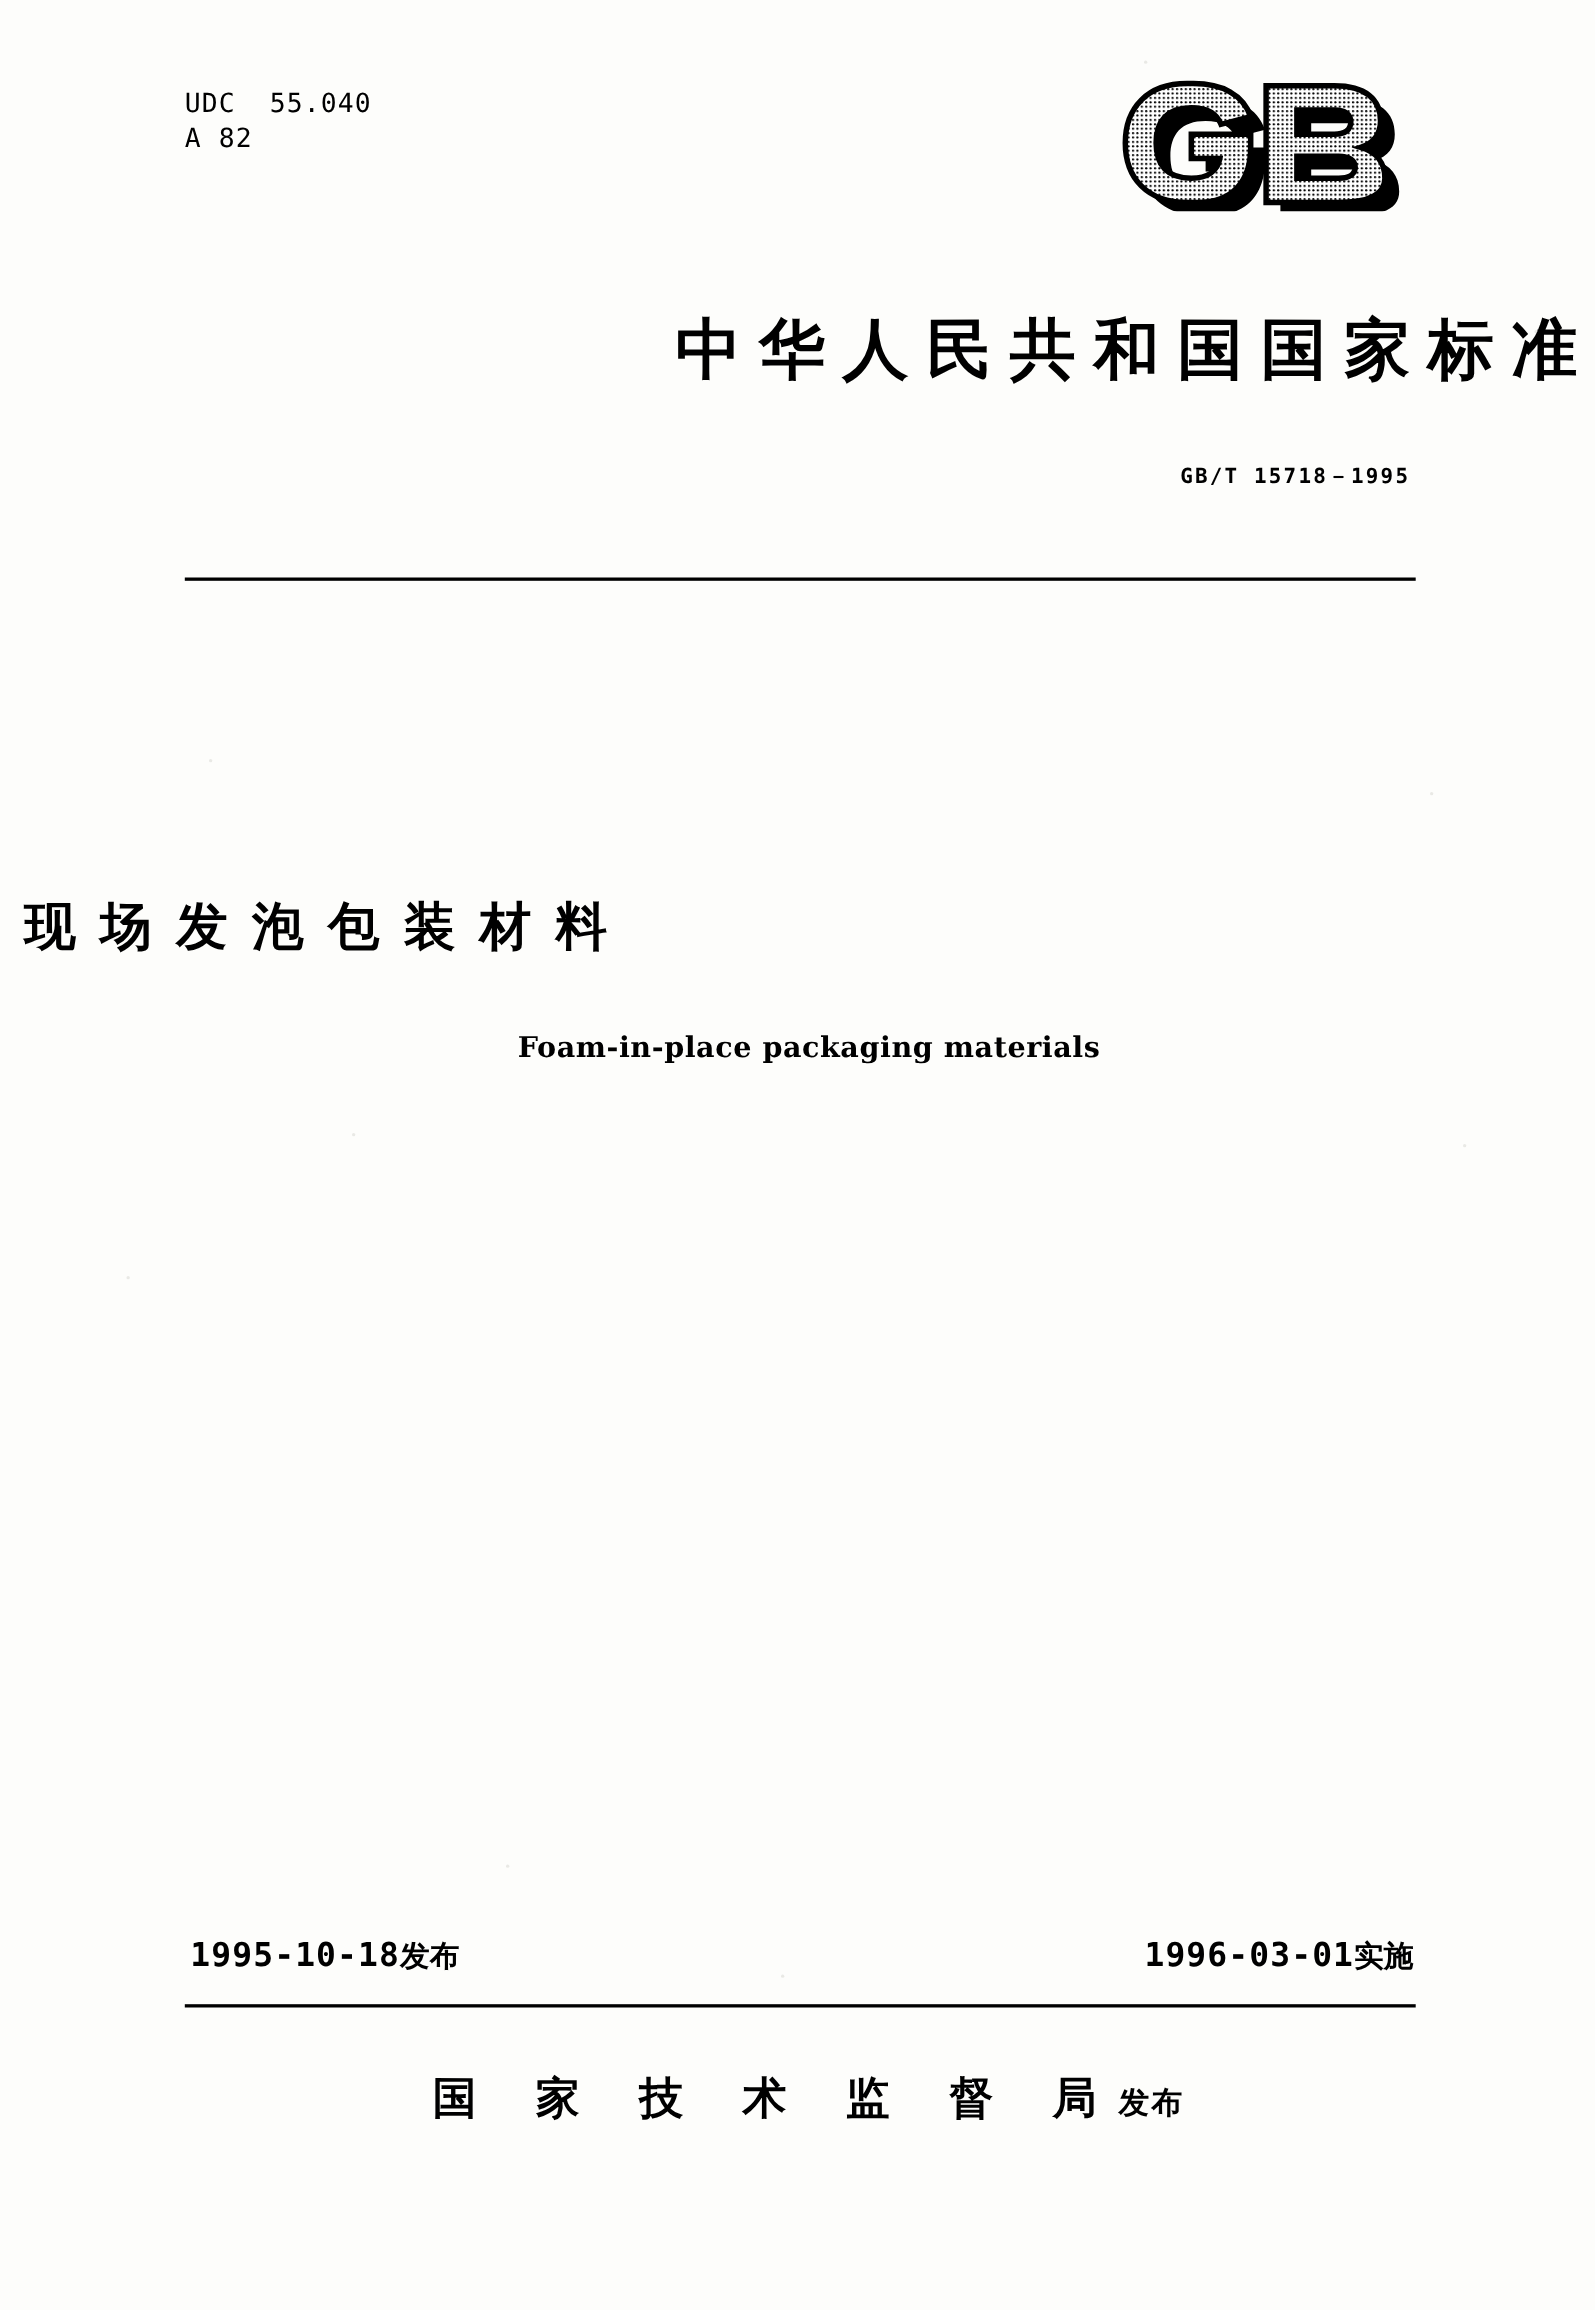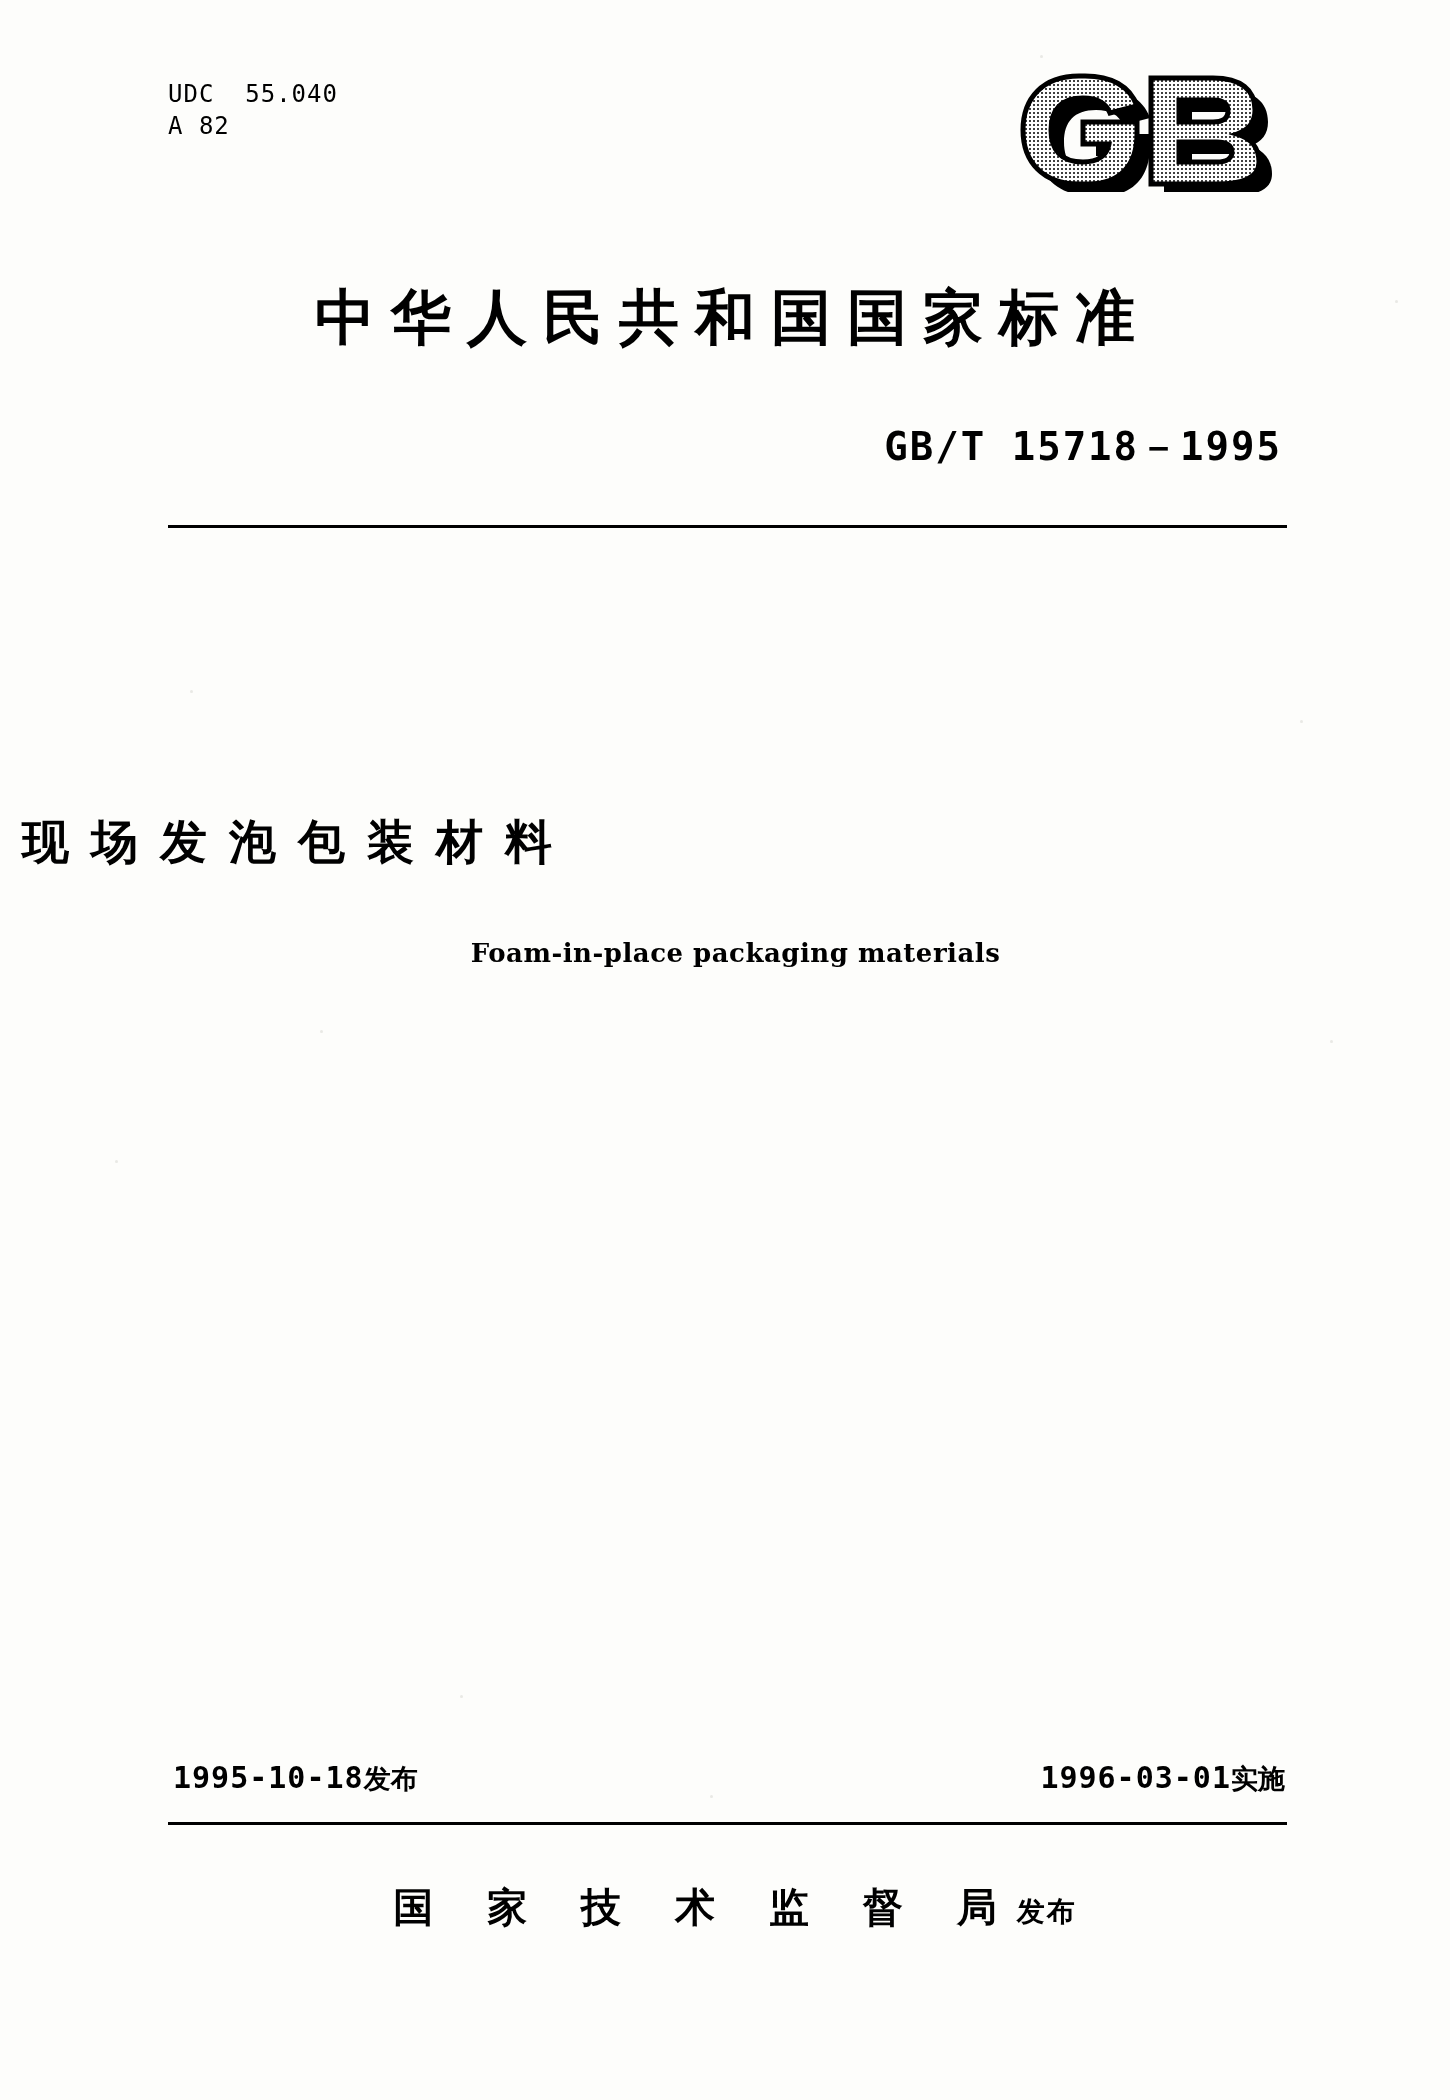--- a/index.html
+++ b/index.html
@@ -47,36 +47,36 @@
     width: 270px;
     height: 120px;
   }
 
   
   .cn-title {
     position: absolute;
     left: 0;
     right: 0;
     top: 278px;
-    text-align: center;
+    text-align: right;
     font-family: "DejaVu Sans", sans-serif;
     font-weight: bold;
     font-size: 60px;
     letter-spacing: 16px;
     text-indent: 16px;
     color: #000;
   }
 
   
   .std-no {
     position: absolute;
     right: 168px;
     top: 420px;
     font-family: "DejaVu Sans Mono", monospace;
-    font-size: 39px;
+    font-size: 19px;
     font-weight: bold;
     letter-spacing: 2px;
   }
 
   
   .rule-top {
     position: absolute;
     left: 168px;
     right: 163px;
     top: 525px;

